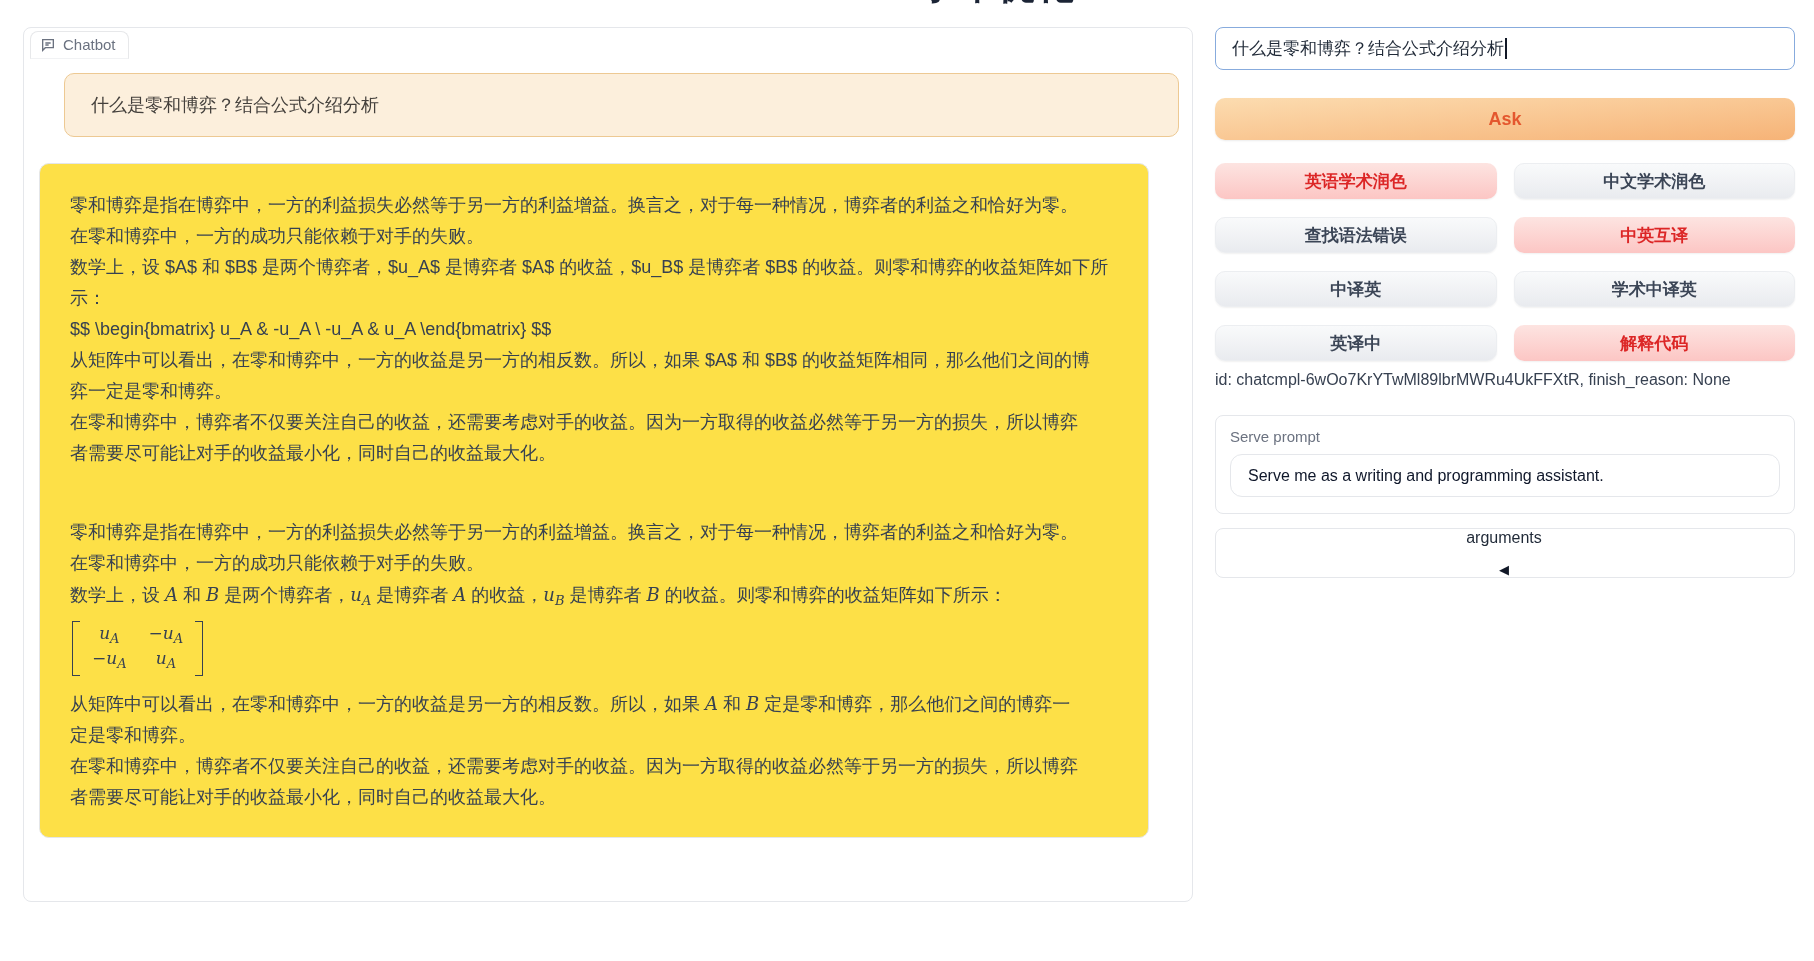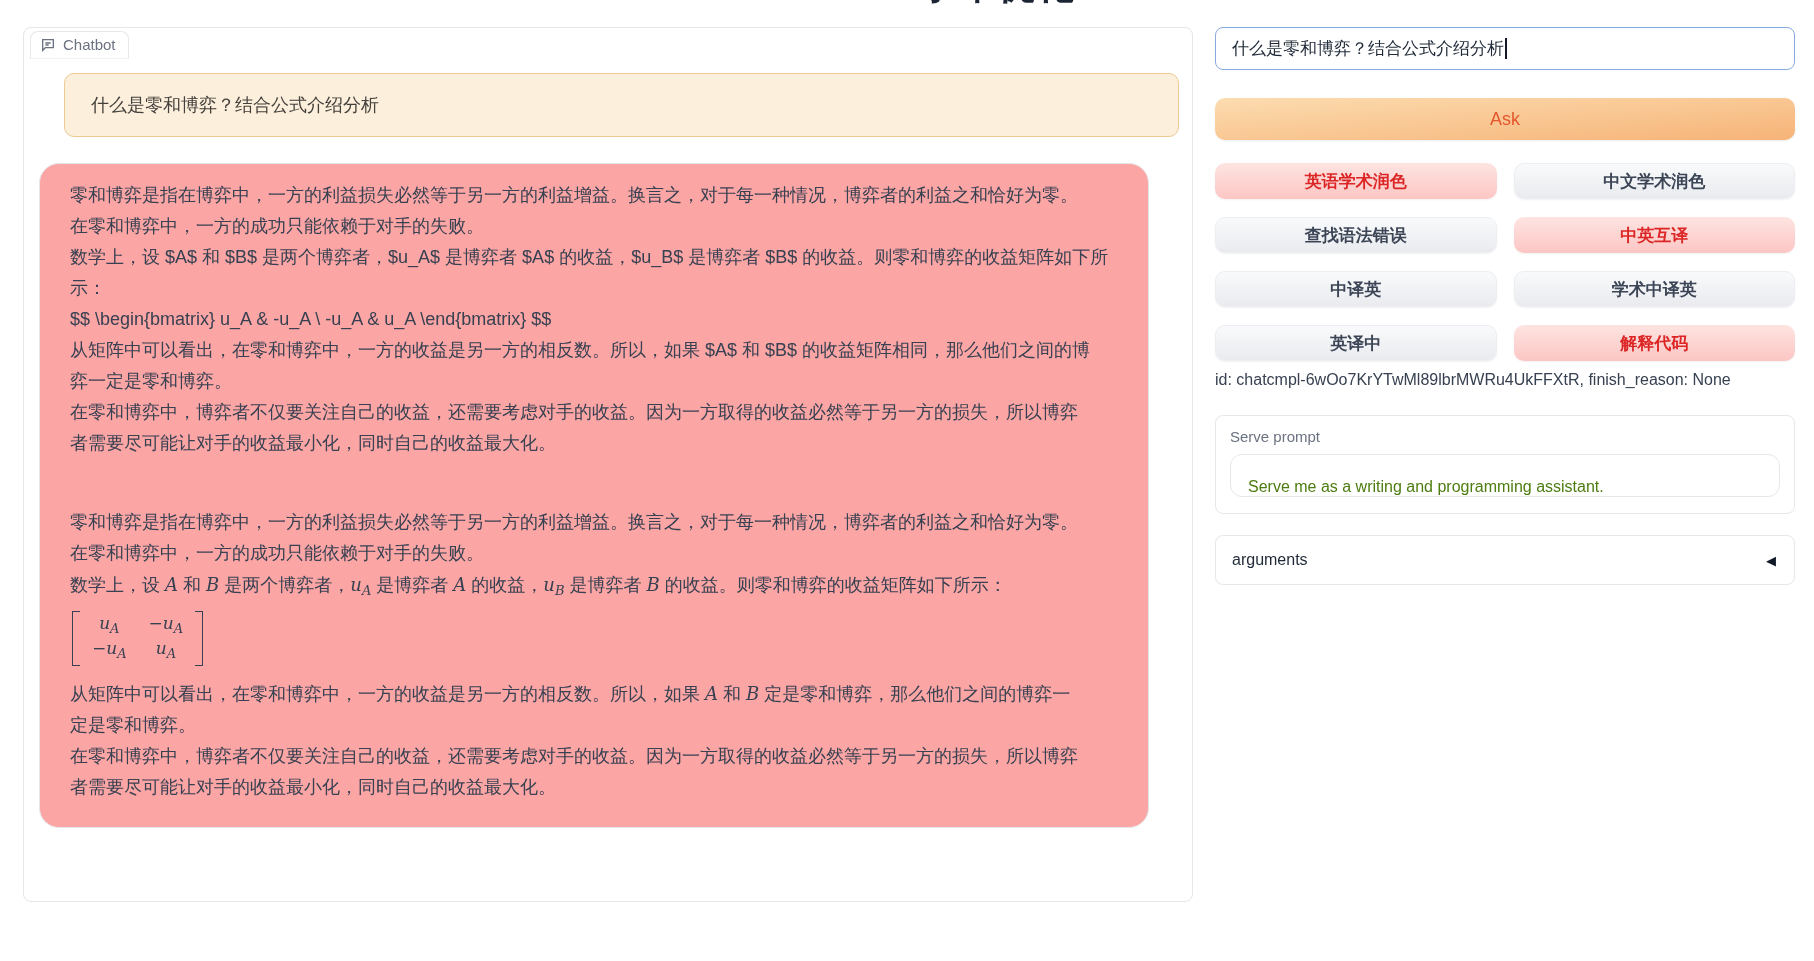--- a/index.html
+++ b/index.html
@@ -18,22 +18,22 @@
   .chat-label { display:inline-flex; align-items:center; gap:7px; margin:3px 0 0 6px;
                 padding:4px 12px 5px 9px; border:1px solid #e7e8ea; border-bottom-color:#f1f2f4;
                 border-radius:8px 8px 0 0; background:#ffffff; color:#6b7280; font-size:15px; }
   .chat-label svg { display:block; }
 
   .chat-scroll { padding:14px 13px 0 15px; }
 
   .bubble-user { margin-left:25px; background:#fcefdc; border:1px solid #edc993;
                  border-radius:10px; padding:17px 26px; font-size:18px; line-height:28px;
                  color:#44403c; }
-  .bubble-bot  { margin-top:26px; margin-right:30px; background:#fca5a5; border:1px solid #e4e6e9;
-                 border-radius:20px; padding:16px 30px 24px 30px; font-size:18px; color:#374151; }
+  .bubble-bot  { margin-top:26px; margin-right:30px; background:#fde047; border:1px solid #e4e6e9;
+                 border-radius:10px; padding:26px 30px 24px 30px; font-size:18px; color:#374151; }
   .msg-line { line-height:31px; white-space:nowrap; overflow:hidden; }
   .rendered-block { margin-top:48px; }
 
   
   .mi  { font-family:"DejaVu Serif","Liberation Serif",serif; font-style:italic; }
   .msub{ font-family:"DejaVu Serif","Liberation Serif",serif; font-style:italic;
          font-size:13px; vertical-align:-4px; }
   .matrix-wrap { margin:5px 0 7px 2px; }
   .matrix { display:inline-flex; align-items:stretch; }
   .bracket { width:8px; border:1.6px solid #374151; }
@@ -48,42 +48,42 @@
 
   .ask-input { position:relative; height:43px; border:1.5px solid #87abdd; border-radius:8px;
                background:#fff; display:flex; align-items:center; padding:0 16px;
                font-size:17px; color:#1f2937; }
   .caret { display:inline-block; width:1.5px; height:21px; background:#111827;
            vertical-align:-4px; margin-left:1px; }
 
   .ask-btn { margin-top:28px; height:42px; width:100%; border:none; border-radius:10px;
              background:linear-gradient(to bottom right,#fcdcb0,#f6b377);
              box-shadow:0 1px 2px rgba(0,0,0,.08);
-             font-family:inherit; font-size:18px; font-weight:400; color:#e4572e; cursor:pointer; }
+             font-family:inherit; font-size:18px; font-weight:700; color:#e4572e; cursor:pointer; }
 
   .btn-grid { margin-top:23px; display:grid; grid-template-columns:1fr 1fr;
               column-gap:17px; row-gap:18px; }
   .act-btn { height:36px; border:none; border-radius:10px; font-family:inherit;
              font-size:17px; font-weight:700; cursor:pointer;
              box-shadow:0 1px 2px rgba(0,0,0,.06); }
   .act-btn.gray { background:linear-gradient(to bottom,#f9fafb,#e9ebef); color:#3b4556;
                   border:1px solid #eceef1;font-family:Liberation Mono, monospace; }
   .act-btn.pink { background:linear-gradient(to bottom,#fde4e1,#fcc6c4); color:#dc2626; }
 
   .status-line { margin-top:10px; font-size:16px; color:#374151; }
 
   .sys-panel { margin-top:26px; border:1px solid #e5e7eb; border-radius:8px;
                padding:12px 14px 16px 14px; background:#fff; }
   .sys-label { font-size:15px; color:#6b7280; margin-bottom:9px; }
   .sys-input { height:43px; border:1px solid #e5e7eb; border-radius:12px; background:#fff;
-               display:flex; align-items:flex-end; padding:0 17px; font-size:16px; color:#4d7c0f; }
+               display:flex; align-items:center; padding:0 17px; font-size:16px; color:#0f172a; }
 
-  .accordion { margin-top:21px; height:50px; border:1px solid #e5e7eb; border-radius:8px;
+  .accordion { margin-top:14px; height:50px; border:1px solid #e5e7eb; border-radius:8px;
                background:#fff; display:flex; align-items:center; justify-content:space-between;
-               padding:0 18px 0 16px; font-size:16px; color:#1f2937; cursor:pointer; }
+               padding:0 18px 0 16px; font-size:16px; color:#1f2937; cursor:pointer;flex-direction:column; }
   .acc-arrow { font-size:13px; color:#111827; }
 </style>
 </head>
 <body>
 
 <div class="title-clip">
   <h1>ChatGPT 学术优化</h1>
 </div>
 
 <div class="main-row">

